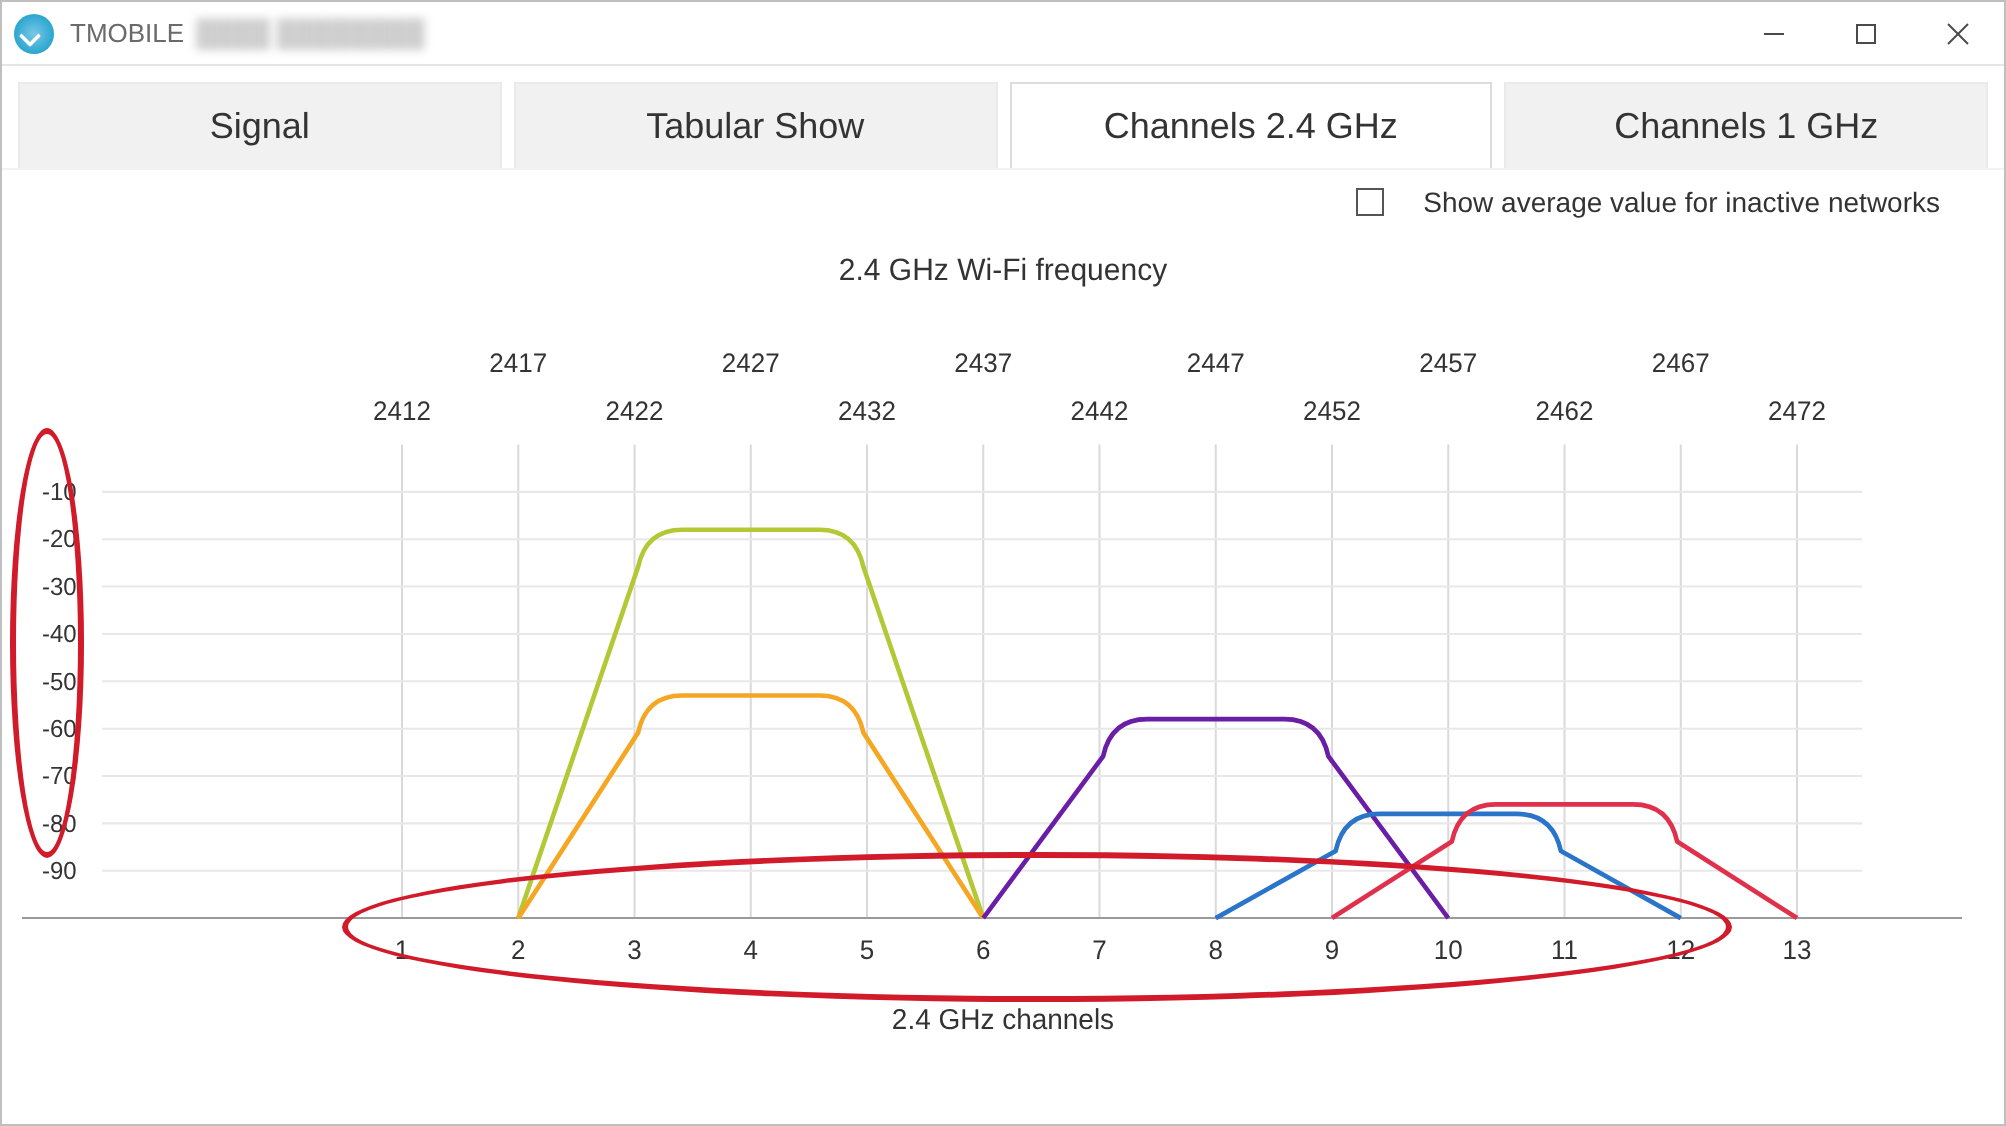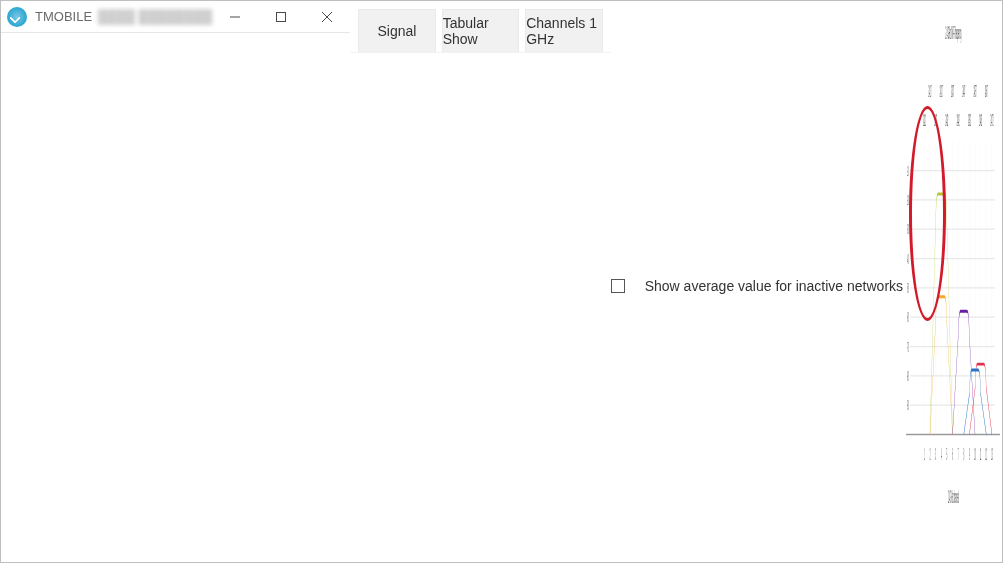--- a/index.html
+++ b/index.html
@@ -12,21 +12,21 @@
     font-size: 14px;
     color: #333;
     background: #fff;
     overflow: hidden;
   }
   .window {
     width: 1003px;
     height: 563px;
     border: 1px solid #bfbfbf;
     display: flex;
-    flex-direction: row;
+    flex-direction: column;
     justify-content: space-between;
   }
   .titlebar {
     height: 32px;
     display: flex;
     align-items: center;
     padding: 0 0 0 6px;
     background: #fff;
     border-bottom: 1px solid #e6e6e6;
   }
@@ -83,34 +83,34 @@
     border-bottom: 1px solid #f3f3f3;
     padding: 8px 8px 0 8px;
     gap: 6px;
   }
   .tab {
     flex: 1;
     background: #f1f1f1;
     display: flex;
     align-items: center;
     justify-content: center;
-    font-size: 14px;
+    font-size: 18px;
     color: #333;
     border: 1px solid #eaeaea;
     border-bottom: none;
   }
   .tab.active {
     background: #fff;
     border-color: #dcdcdc;
   }
 
   .option-row {
     display: flex;
     justify-content: flex-end;
-    padding: 8px 2px 0 0;
+    padding: 8px 32px 0 0;
     align-items: center;
     gap: 20px;
     font-size: 14px;
   }
   .chk {
     width: 14px; height: 14px;
     border: 1px solid #555;
   }
 
   .chart-wrap {
@@ -159,20 +159,23 @@
       </div>
     </div>
   </div>
 
   <div class="tabs">
     <div class="tab">
         <span>Signal</span>
       </div>
     <div class="tab">
         <span>Tabular Show</span>
+      </div>
+    <div class="tab active">
+        <span>Channels 2.4 GHz</span>
       </div>
     <div class="tab">
         <span>Channels 1 GHz</span>
       </div>
   </div>
 
   <div class="option-row">
     <div class="chk"></div>
     <span>Show average value for inactive networks</span>
   </div>

